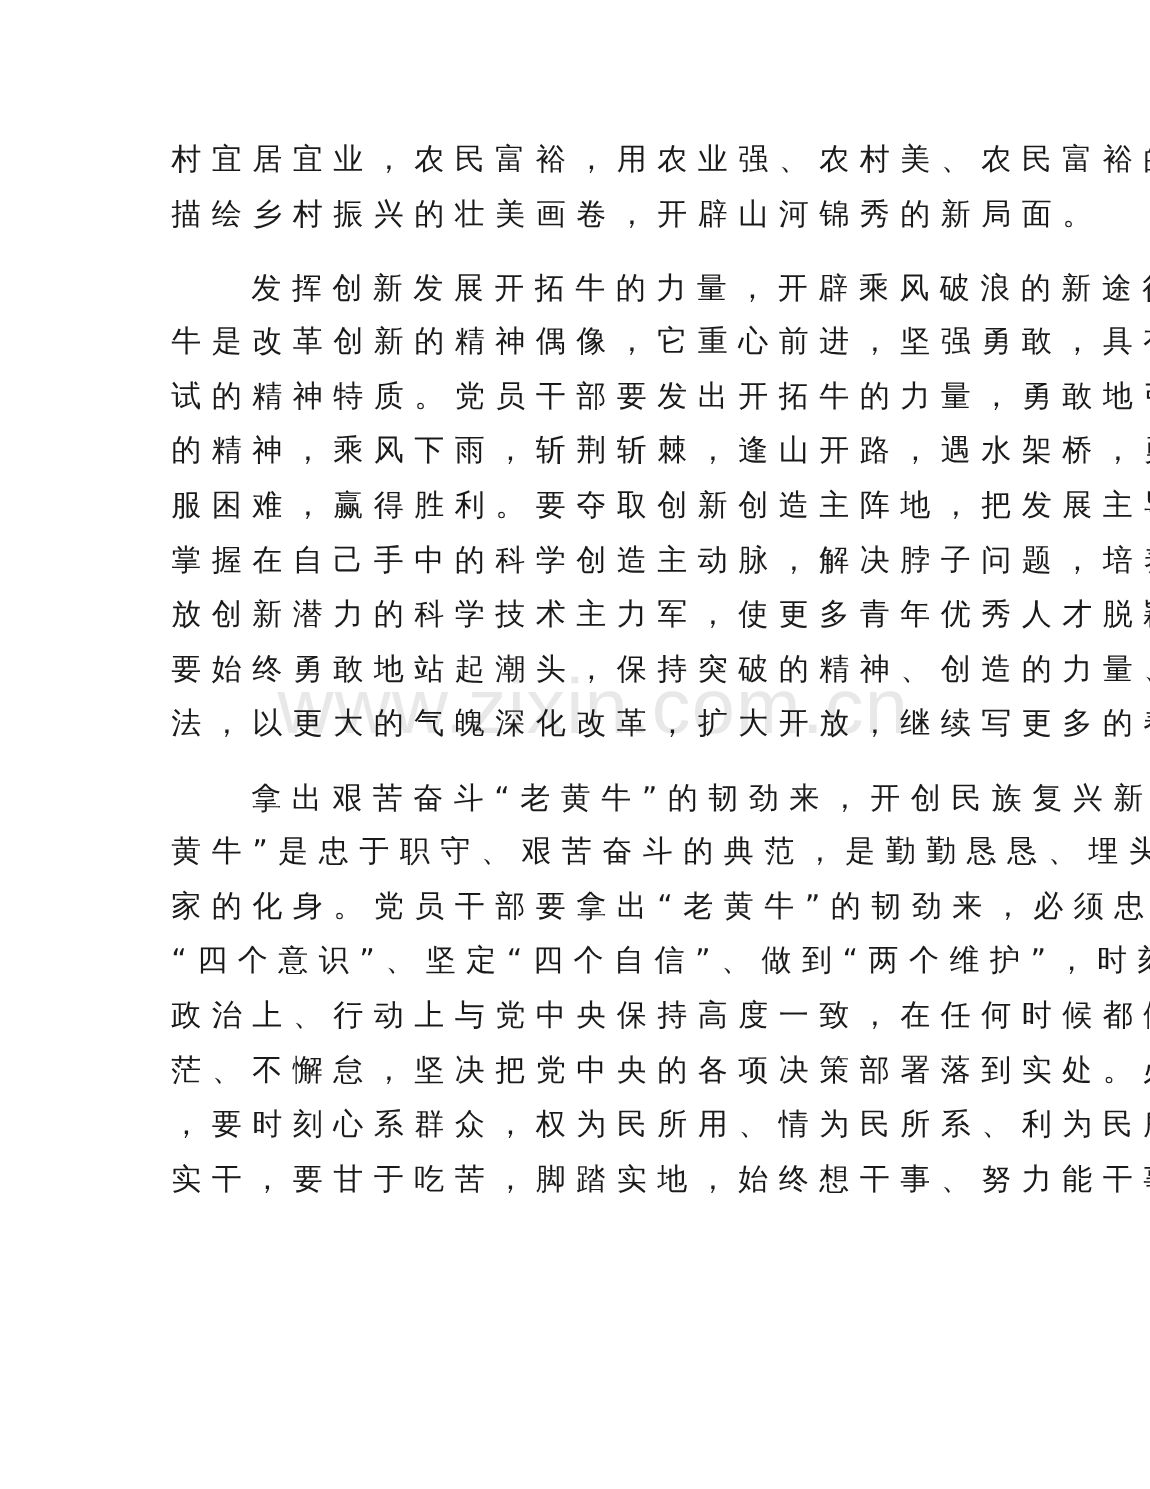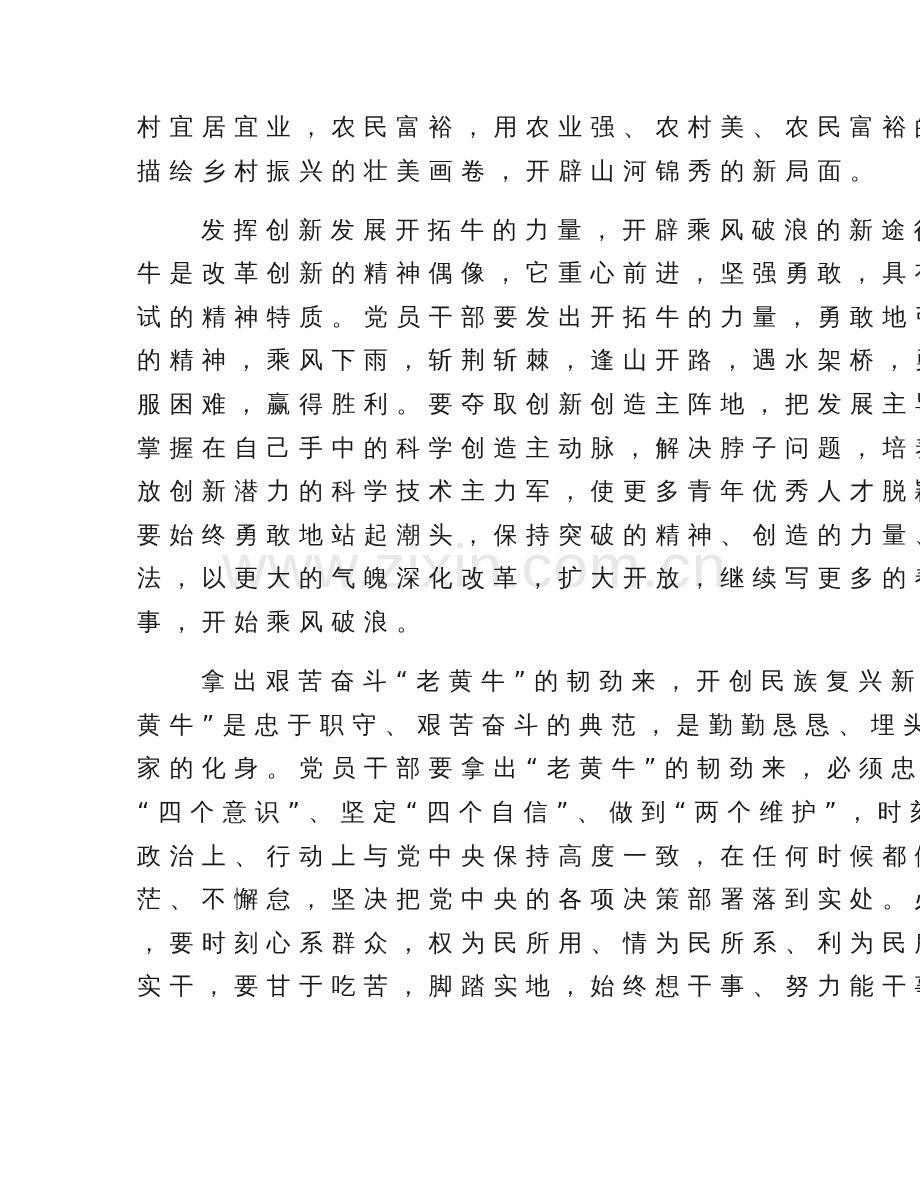--- a/index.html
+++ b/index.html
@@ -74,21 +74,20 @@
     <p class="para">
       <span class="line" style="text-indent:64px">发挥创新发展开拓牛的力量，开辟乘风破浪的新途径。开拓</span>
       <span class="line">牛是改革创新的精神偶像，它重心前进，坚强勇敢，具有敢于尝</span>
       <span class="line">试的精神特质。党员干部要发出开拓牛的力量，勇敢地引领时代</span>
       <span class="line">的精神，乘风下雨，斩荆斩棘，逢山开路，遇水架桥，勇敢地克</span>
       <span class="line">服困难，赢得胜利。要夺取创新创造主阵地，把发展主导权牢牢</span>
       <span class="line">掌握在自己手中的科学创造主动脉，解决脖子问题，培养充分释</span>
       <span class="line">放创新潜力的科学技术主力军，使更多青年优秀人才脱颖而出。</span>
       <span class="line">要始终勇敢地站起潮头，保持突破的精神、创造的力量、干的做</span>
       <span class="line">法，以更大的气魄深化改革，扩大开放，继续写更多的春天的故</span>
-      <span class="line">事，开始乘风破浪。</span>
     </p>
 
 
     <p class="para">
       <span class="line" style="text-indent:64px">拿出艰苦奋斗“老黄牛”的韧劲来，开创民族复兴新辉煌。“老</span>
       <span class="line">黄牛”是忠于职守、艰苦奋斗的典范，是勤勤恳恳、埋头苦干实干</span>
       <span class="line">家的化身。党员干部要拿出“老黄牛”的韧劲来，必须忠诚，要增强</span>
       <span class="line">“四个意识”、坚定“四个自信”、做到“两个维护”，时刻在思想上、</span>
       <span class="line">政治上、行动上与党中央保持高度一致，在任何时候都做到不迷</span>
       <span class="line">茫、不懈怠，坚决把党中央的各项决策部署落到实处。必须勤勉</span>

